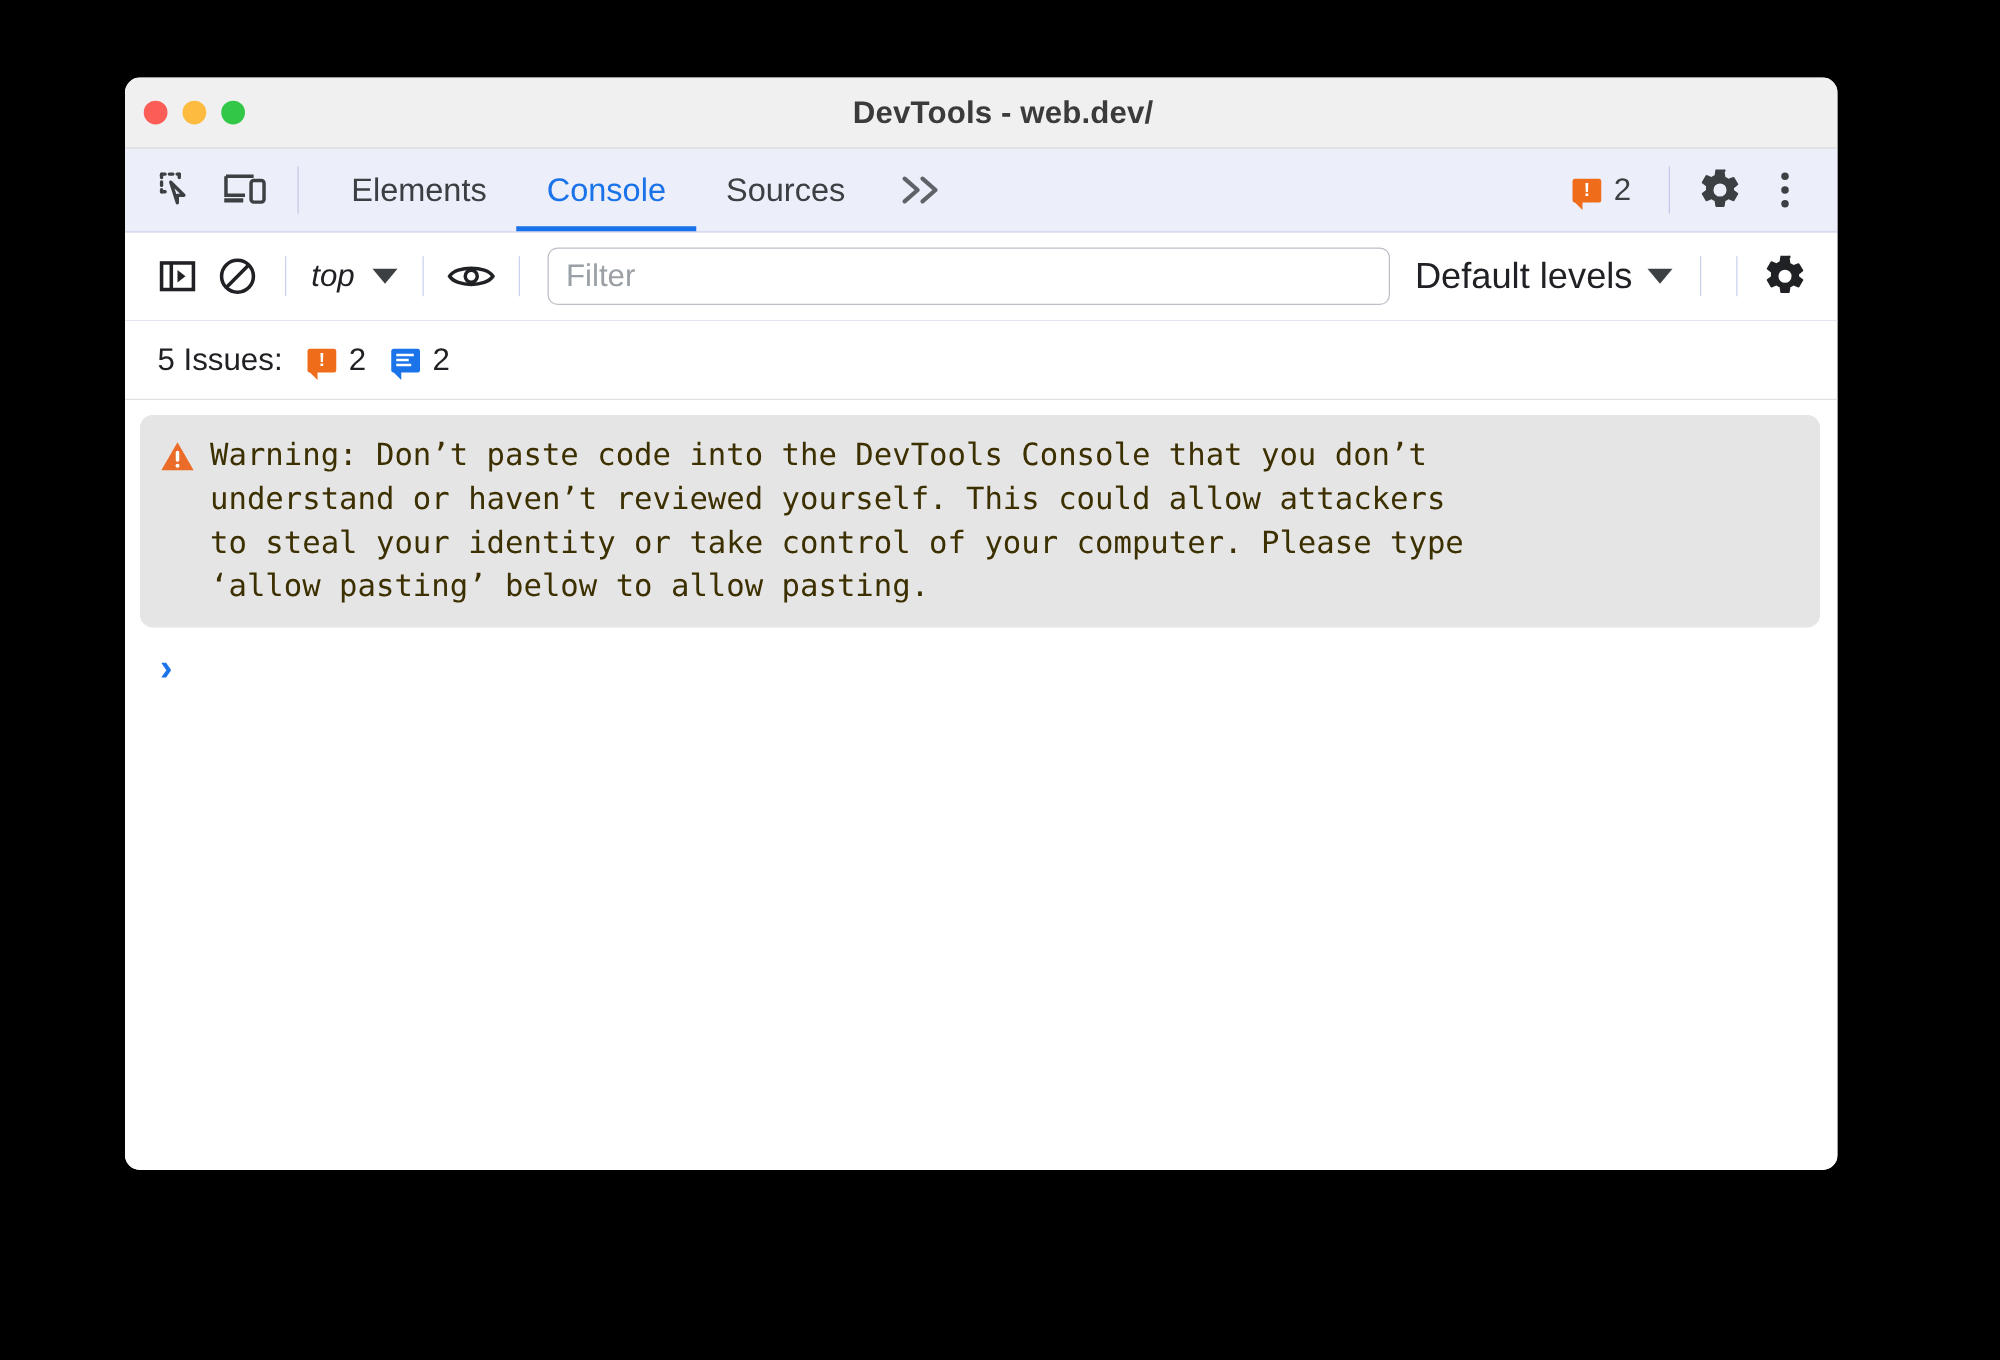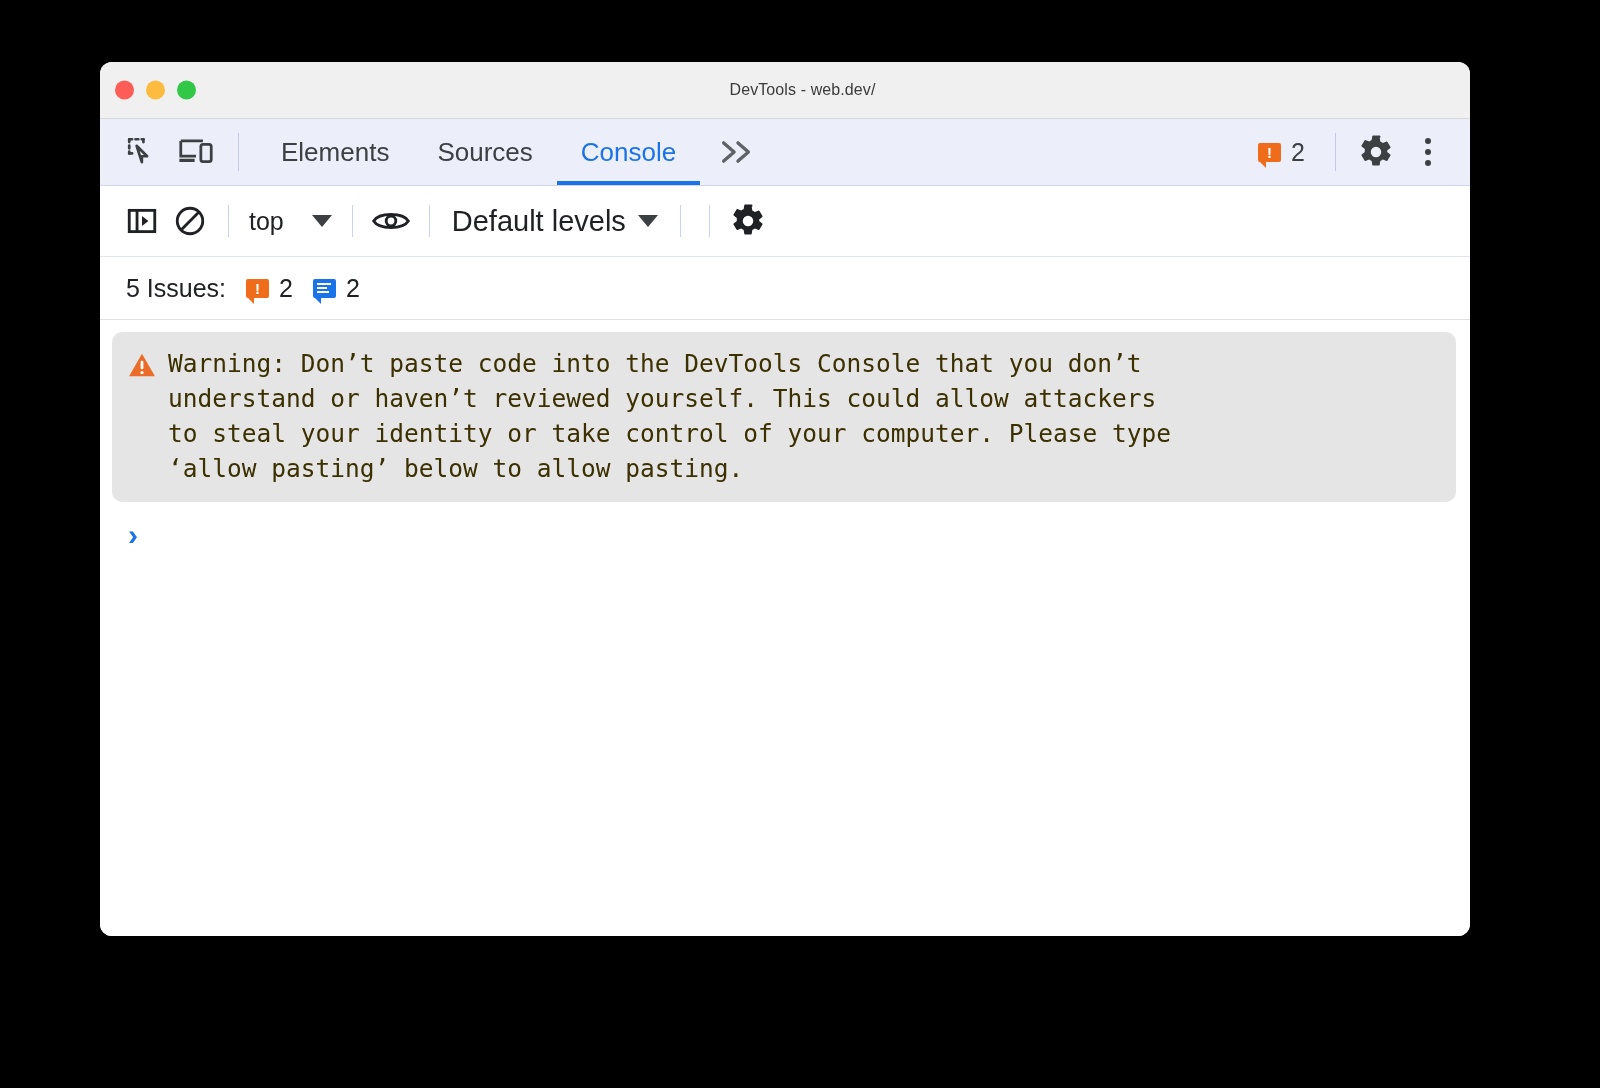--- a/index.html
+++ b/index.html
@@ -56,22 +56,22 @@
     height: 19px;
     border-radius: 50%;
   }
   .dot.red    { background: #fc5d57; }
   .dot.yellow { background: #fdbc40; }
   .dot.green  { background: #33c748; }
 
   .window-title {
     width: 100%;
     text-align: center;
-    font-size: 16px;
-    font-weight: normal;
+    font-size: 25px;
+    font-weight: bold;
     color: #3b3b3b;
     letter-spacing: 0.1px;
     padding-left: 35px;
   }
 
   
   .tabbar {
     flex: 0 0 66px;
     height: 66px;
     background: #eceefa;
@@ -216,24 +216,25 @@
   }
   .tb-div {
     width: 1px;
     height: 32px;
     background: #c9d3ee;
     margin: 0 14px;
   }
   .ctx-select {
     display: flex;
     align-items: center;
-    gap: 28px;
+    gap: 14px;
     font-size: 25px;
     color: #202124;
     padding: 0 6px;
+    font-style: italic;
   }
   .caret {
     width: 0; height: 0;
     border-left: 10px solid transparent;
     border-right: 10px solid transparent;
     border-top: 12px solid #3c4043;
   }
   .filter-input {
     flex: 1 1 auto;
     height: 46px;
@@ -359,25 +360,25 @@
             <rect x="16.5" y="5.5" width="7.5" height="12.5" rx="1.6" fill="none" stroke="#3c4043" stroke-width="2"></rect>
           </svg>
         </div>
         <div class="vdiv"></div>
       </div>
 
       <div class="tabs">
         <div class="tab">
           <span>Elements</span>
         </div>
+        <div class="tab active">
+          <span>Console</span>
+        </div>
         <div class="tab">
           <span>Sources</span>
-        </div>
-        <div class="tab active">
-          <span>Console</span>
         </div>
         <div class="more-tabs">
           <svg width="40" height="26" viewBox="0 0 30 20" aria-hidden="true">
             <path d="M4 3 L12 10 L4 17" fill="none" stroke="#5f6368" stroke-width="2.6" stroke-linecap="round" stroke-linejoin="round"></path>
             <path d="M15 3 L23 10 L15 17" fill="none" stroke="#5f6368" stroke-width="2.6" stroke-linecap="round" stroke-linejoin="round"></path>
           </svg>
         </div>
       </div>
 
       <div class="tabbar-right">
@@ -423,20 +424,21 @@
         <span class="caret"></span>
       </div>
       <div class="tb-div"></div>
       <div class="icon-btn">
         <svg width="40" height="30" viewBox="0 0 30 20" aria-hidden="true">
           <path d="M2 10 C6 3.5, 24 3.5, 28 10 C24 16.5, 6 16.5, 2 10 Z" fill="none" stroke="#202124" stroke-width="2.1"></path>
           <circle cx="15" cy="10" r="3.6" fill="none" stroke="#202124" stroke-width="2.1"></circle>
         </svg>
       </div>
       <div class="tb-div"></div>
+      <input class="filter-input" type="text" placeholder="Filter" style="">
       <div class="levels">
         <span>Default levels</span>
         <span class="caret"></span>
       </div>
       <div class="tb-div"></div>
       <div class="tb-div"></div>
       <div class="icon-btn">
         <svg width="36" height="36" viewBox="0 0 24 24" aria-hidden="true">
           <path fill="#202124" d="M19.43 12.98c.04-.32.07-.64.07-.98s-.03-.66-.07-.98l2.11-1.65a.5.5 0 0 0 .12-.64l-2-3.46a.5.5 0 0 0-.61-.22l-2.49 1a7.3 7.3 0 0 0-1.69-.98l-.38-2.65A.49.49 0 0 0 14 1h-4a.49.49 0 0 0-.49.42l-.38 2.65c-.61.25-1.17.59-1.69.98l-2.49-1a.5.5 0 0 0-.61.22l-2 3.46a.5.5 0 0 0 .12.64l2.11 1.65c-.04.32-.07.65-.07.98s.03.66.07.98l-2.11 1.65a.5.5 0 0 0-.12.64l2 3.46c.12.22.39.3.61.22l2.49-1c.52.39 1.08.73 1.69.98l.38 2.65c.04.24.24.42.49.42h4c.25 0 .46-.18.49-.42l.38-2.65c.61-.25 1.17-.59 1.69-.98l2.49 1c.23.09.49 0 .61-.22l2-3.46a.5.5 0 0 0-.12-.64l-2.11-1.65zM12 15.5A3.5 3.5 0 1 1 12 8.5a3.5 3.5 0 0 1 0 7z"></path>
         </svg>

